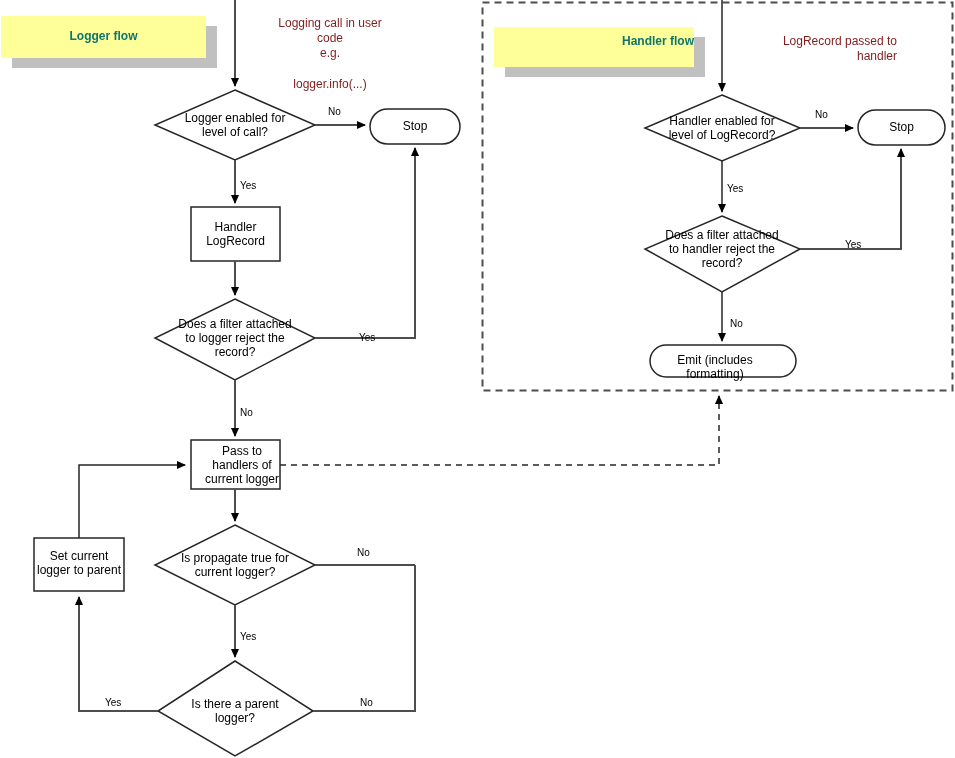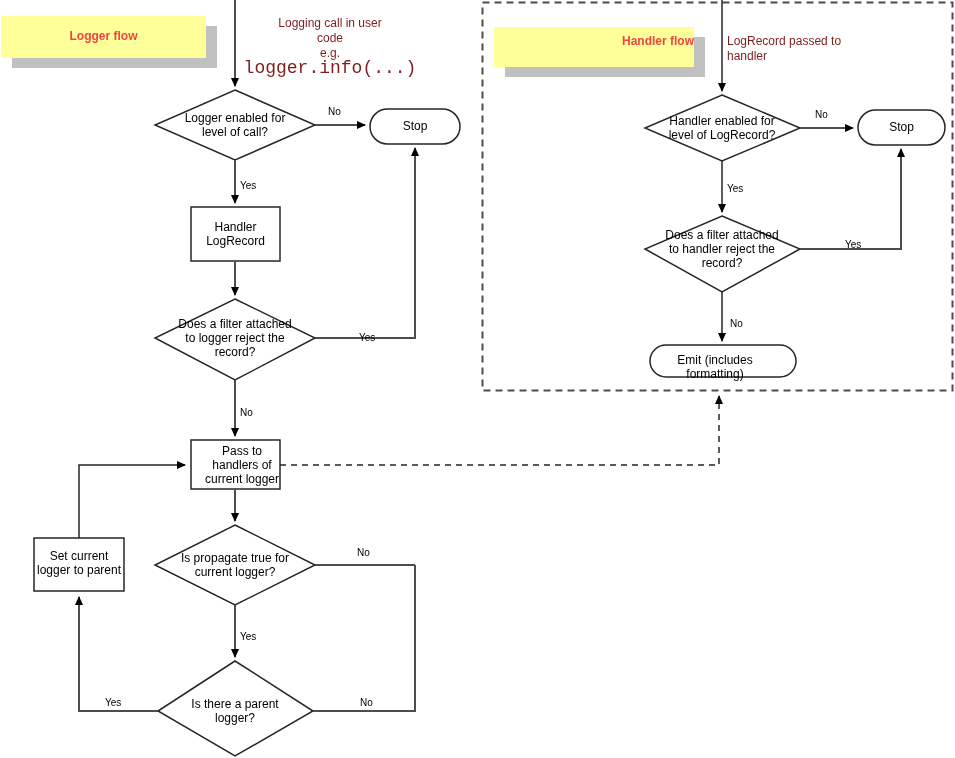--- a/index.html
+++ b/index.html
@@ -35,27 +35,28 @@
     font-family: "Liberation Sans", sans-serif;
     font-size: 10px;
     color: #000000;
     line-height: 14px;
   }
   .banner-label {
     position: absolute;
     font-family: "Liberation Sans", sans-serif;
     font-size: 12px;
     font-weight: bold;
-    color: #ef4444;
+    color: #0f766e;
     text-align: center;
     line-height: 14px;
   }
   .mono {
-    font-family: Liberation Mono, monospace;
-    font-size: 18px;
+    font-family: Liberation Sans, sans-serif;
+    font-size: 12px;
+    margin-top: 16px;
   }
   .cap-label {
     position: absolute;
     text-align: center;
     font-family: "Liberation Sans", sans-serif;
     font-size: 12px;
     color: #7f1d1d;
     line-height: 15px;
   }
 </style>
@@ -145,21 +146,21 @@
 
 <div class="banner-label" style="left:494px; top:34px; width:200px;text-align:right;">Handler flow</div>
 
 <div class="cap-label" style="left:240px; top:16px; width:180px; text-align:center;">
   <div>Logging call in user</div>
   <div>code</div>
   <div>e.g.</div>
   <div class="mono">logger.info(...)</div>
 </div>
 
-<div class="cap-label" style="left:727px; top:34px; width:170px; text-align:left;">
+<div class="cap-label" style="left:727px; top:34px; width:170px; text-align:right;">
   <div>LogRecord passed to</div>
   <div>handler</div>
 </div>
 
 <div class="node-label" style="left:150px; top:111px; width:170px;">Logger enabled for
 level of call?</div>
 
 <div class="node-label" style="left:370px; top:119px; width:90px;">Stop</div>
 
 <div class="node-label" style="left:191px; top:220px; width:89px;">Handler

